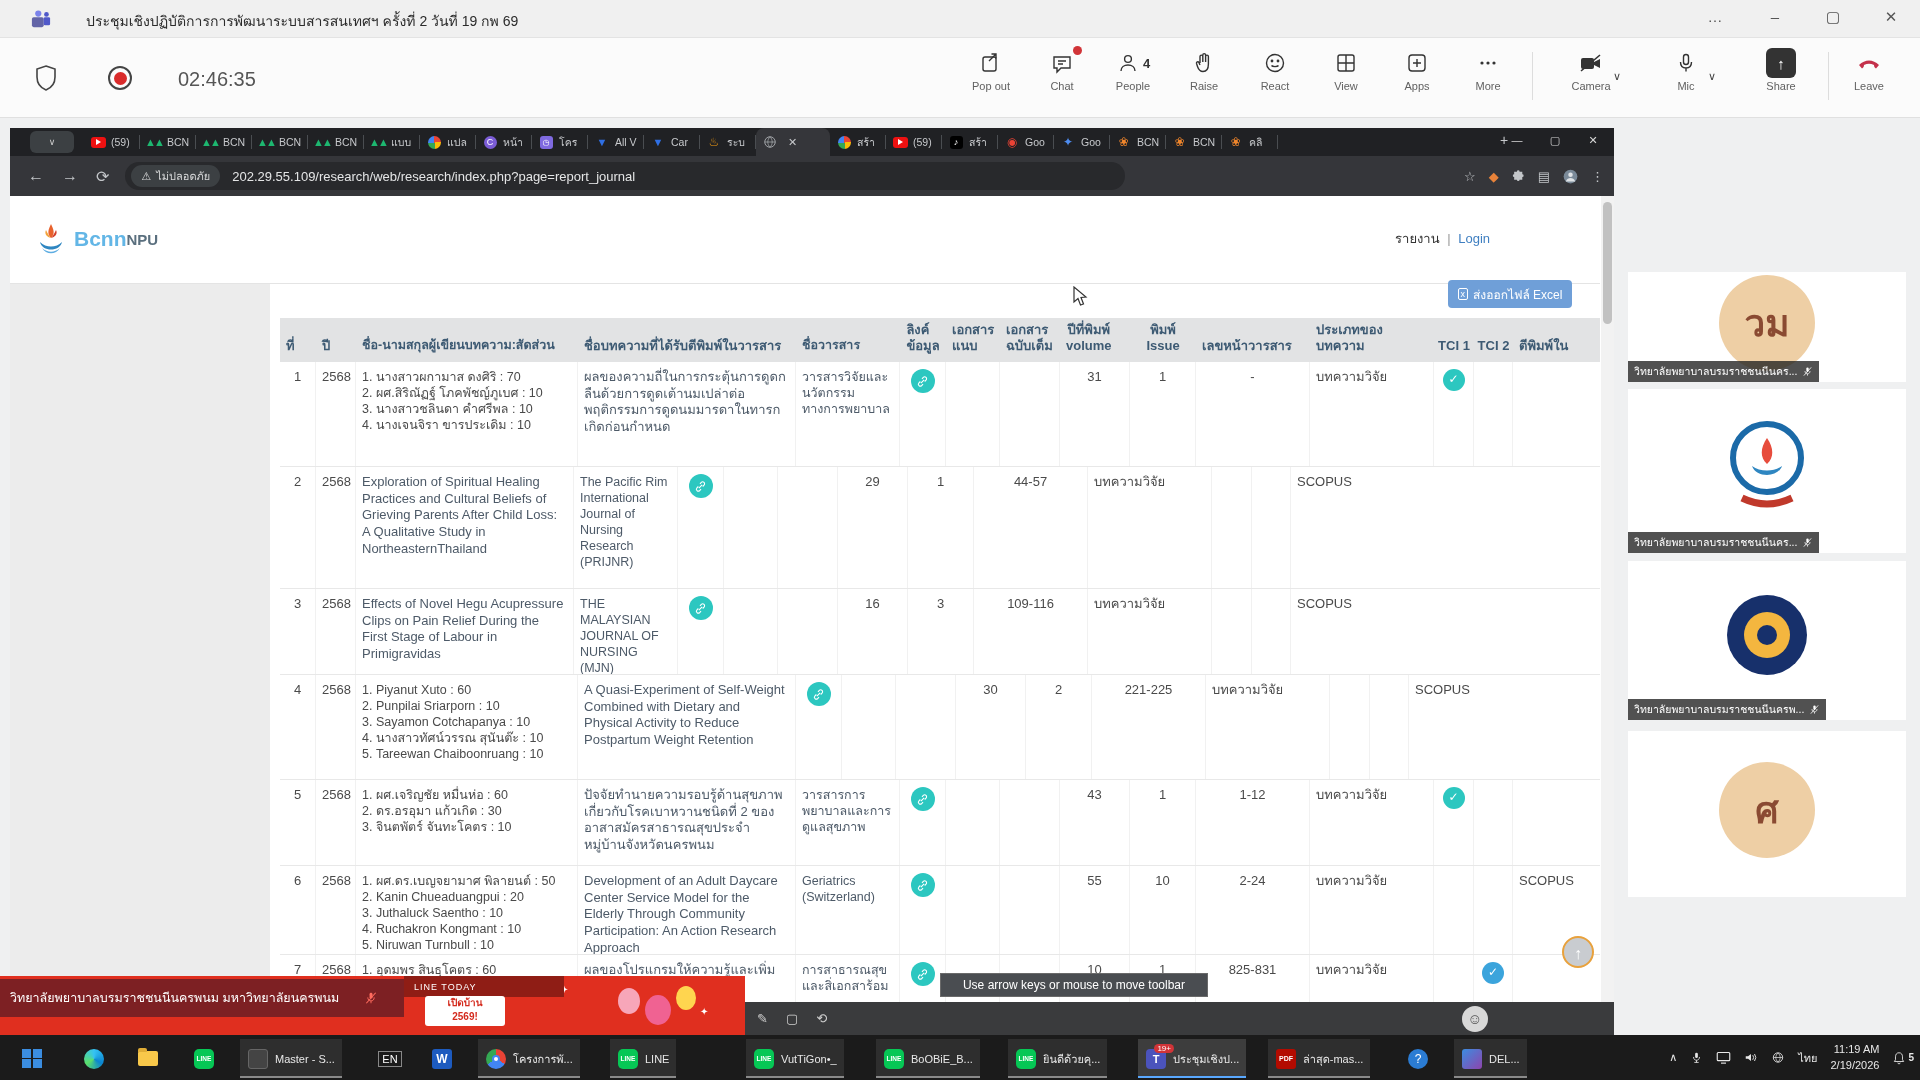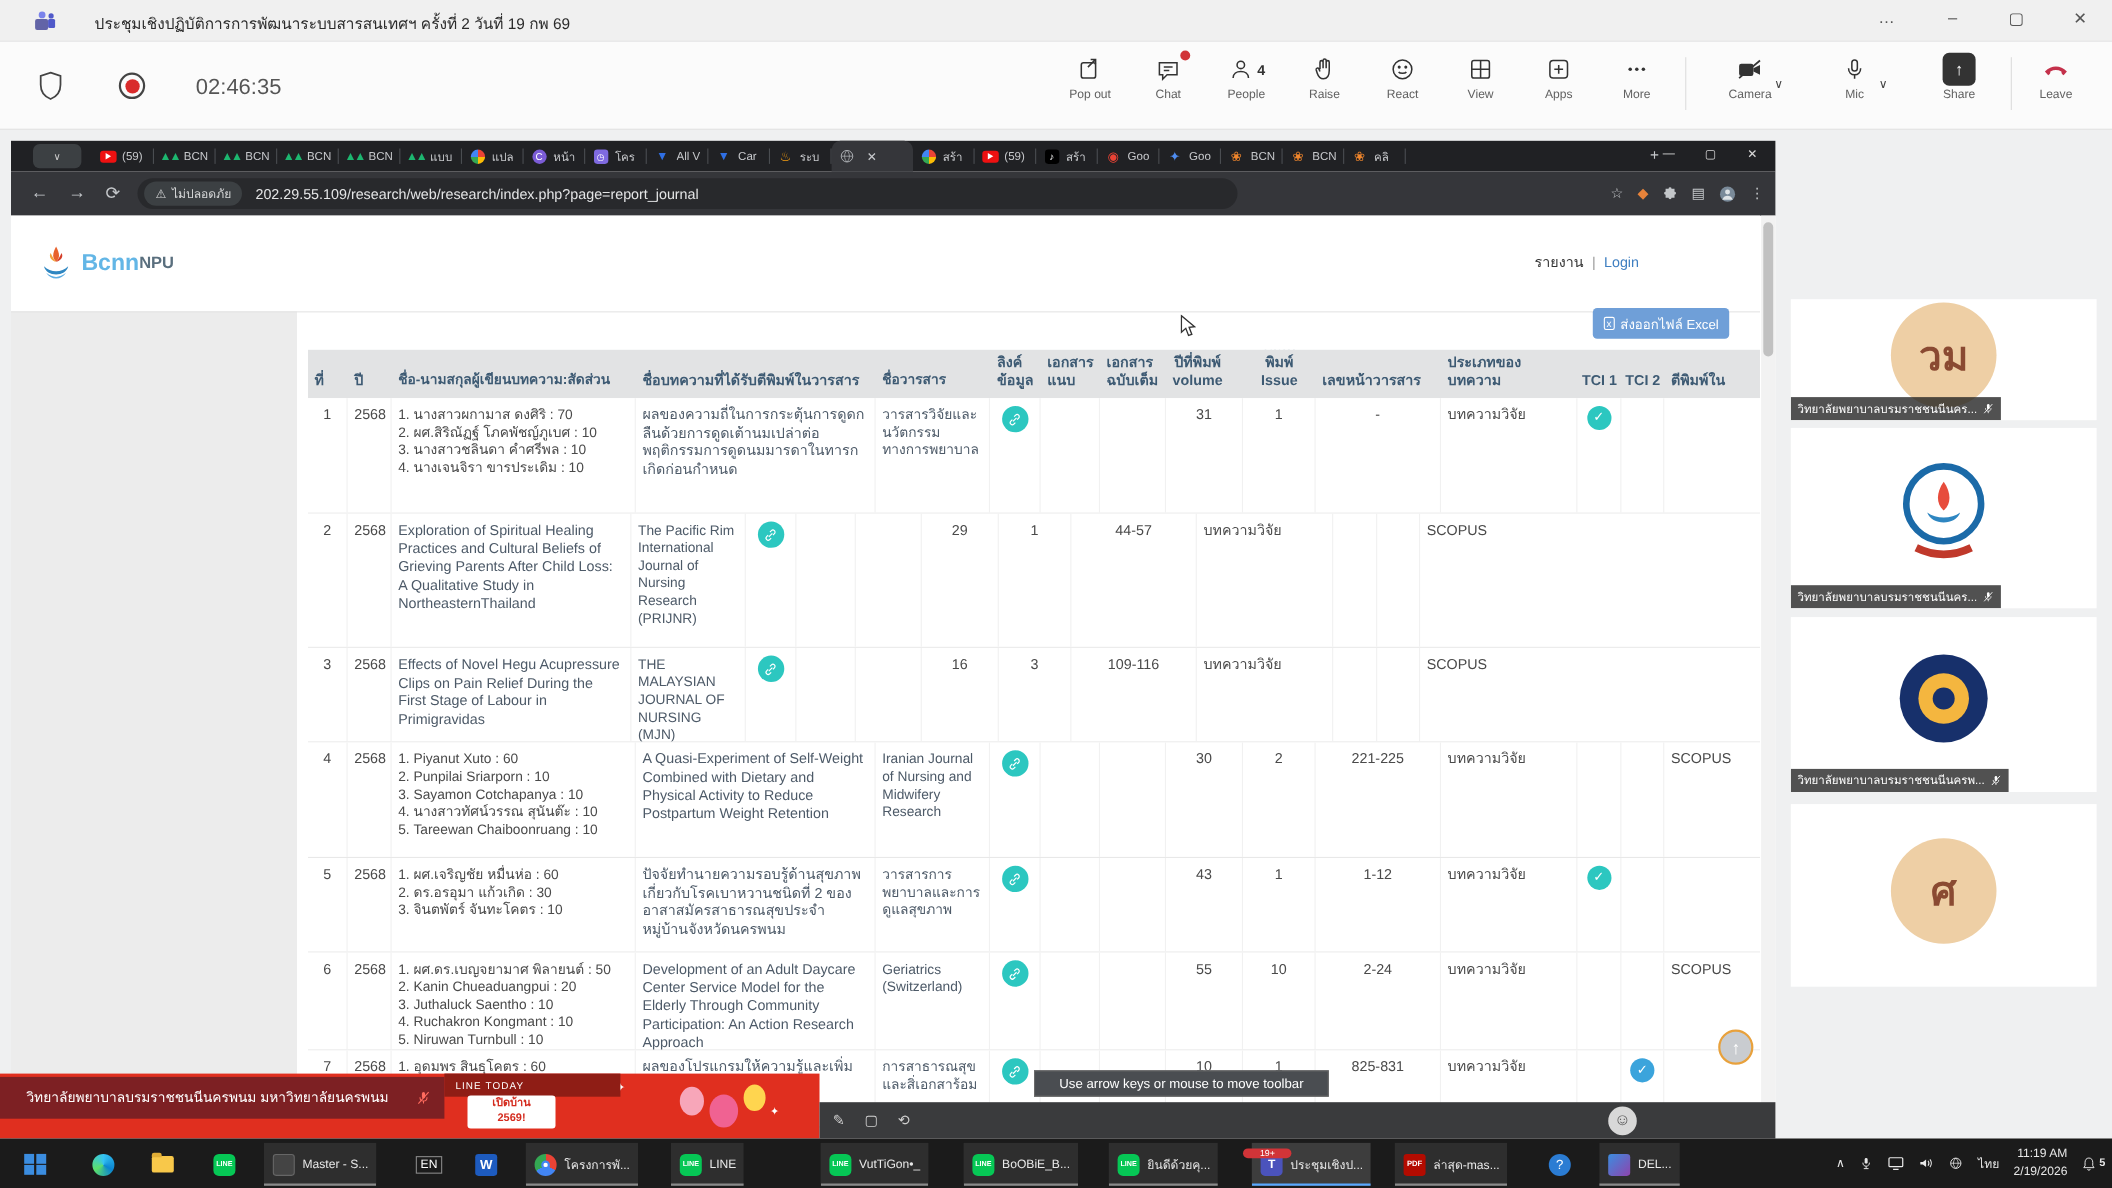--- a/index.html
+++ b/index.html
@@ -90,21 +90,21 @@
 
 .tile{position:absolute;left:1628px;width:278px;background:#fff;overflow:hidden}
 .tile .tbar{position:absolute;left:0;bottom:0;height:21px;max-width:100%;background:rgba(32,32,32,.78);color:#fff;font-size:10.5px;display:flex;align-items:center;padding:0 6px;gap:5px;white-space:nowrap;overflow:hidden}
 .avatar-circle{border-radius:50%;background:#eecfa5;display:flex;align-items:center;justify-content:center;color:#8a4a32;font-weight:bold}
 
 #banner{left:0;top:976px;width:745px;height:59px;background:#e02f1f}
 .sparkle{position:absolute;color:#fff;font-size:10px}
 #linetoday{left:404px;top:976px;width:160px;height:21px;background:#8f1d15;color:#fff;font-size:9px;display:flex;align-items:center;padding-left:10px;letter-spacing:1px}
 #promo{left:425px;top:996px;width:80px;height:30px;background:#fff;border-radius:3px;color:#d42b1e;font-size:10px;font-weight:bold;text-align:center;line-height:14px}
 .balloon{border-radius:50%;position:absolute}
-#presenter{left:0;top:979px;width:404px;height:38px;background:#7d2023;color:#fff;font-size:12.5px;display:flex;align-items:center;padding:0 24px;gap:25px;white-space:nowrap;overflow:hidden}
+#presenter{left:0;top:979px;width:404px;height:38px;background:#7d2023;color:#fff;font-size:12.5px;display:flex;align-items:center;padding:0 10px;gap:25px;white-space:nowrap;overflow:hidden}
 #darkstrip{left:745px;top:1002px;width:869px;height:33px;background:#3a3b3d;display:flex;align-items:center;color:#cfcfcf;font-size:13px}
 #annot{margin-left:12px;display:flex;gap:18px}
 #emoji{position:absolute;left:717px;top:4px;width:26px;height:26px;border-radius:50%;background:#d8d8d8;color:#555;text-align:center;line-height:26px;font-size:15px}
 #tooltip{left:940px;top:973px;width:268px;height:24px;background:#4a4d51;border:1px solid #6a6a6a;color:#fff;font-size:12px;display:flex;align-items:center;justify-content:center;z-index:20}
 
 #taskbar{left:0;top:1035px;width:1920px;height:45px;background:#1b1b1b}
 .tb-item{position:absolute;top:4px;height:39px;display:flex;align-items:center;padding:0 7px;gap:6px}
 .tb-item.open{background:#2e2e2e;box-shadow:inset 0 -2px 0 #8a8a8a}
 .tb-item.active{background:#3d3d3d;box-shadow:inset 0 -2px 0 #59a8ff}
 .tb-label{color:#e8e8e8;font-size:11px;white-space:nowrap;max-width:72px;overflow:hidden}
@@ -555,21 +555,20 @@
           <div class="cell c-ty">บทความวิจัย</div>
           <div class="cell c-t1"></div>
           <div class="cell c-t2"></div>
           <div class="cell c-pu">SCOPUS</div>
         </div>
         <div class="trow" style="height: 105px;">
           <div class="cell c-no">4</div>
           <div class="cell c-yr">2568</div>
           <div class="cell c-au">1. Piyanut Xuto : 60<br>2. Punpilai Sriarporn : 10<br>3. Sayamon Cotchapanya : 10<br>4. นางสาวทัศน์วรรณ สุนันต๊ะ : 10<br>5. Tareewan Chaiboonruang : 10</div>
           <div class="cell c-ti">A Quasi-Experiment of Self-Weight Combined with Dietary and Physical Activity to Reduce Postpartum Weight Retention</div>
-          <div class="cell c-jo">Iranian Journal of Nursing and Midwifery Research</div>
           <div class="cell c-li">
             <span class="linkdot">
               <svg viewBox="0 0 24 24">
                 <path d="M9 15 L15 9 M8 12 l-2.5 2.5 a3.5 3.5 0 0 0 5 5 L13 17 M16 12 l2.5-2.5 a3.5 3.5 0 0 0-5-5 L11 7"></path>
               </svg>
             </span>
           </div>
           <div class="cell c-at"></div>
           <div class="cell c-fu"></div>
           <div class="cell c-vo">30</div>
@@ -814,21 +813,21 @@
       </div>
       <div class="tb-item open" style="left: 1008px;">
         <span class="tb-ic">
           <span style="width:20px;height:20px;border-radius:5px;background:#06c755;color:#fff;font-size:6.5px;font-weight:bold;display:inline-flex;align-items:center;justify-content:center">LINE</span>
         </span>
         <span class="tb-label">ยินดีด้วยคุ...</span>
       </div>
       <div class="tb-item open active" style="left: 1138px;">
         <span class="tb-ic">
           <span style="width:20px;height:20px;border-radius:4px;background:#4b53bc;color:#fff;font-size:11px;font-weight:bold;display:inline-flex;align-items:center;justify-content:center">T</span>
-          <span style="position:absolute;right:-7px;top:-4px;background:#d13438;color:#fff;font-size:8px;border-radius:7px;padding:0 15px">19+</span>
+          <span style="position:absolute;right:-7px;top:-4px;background:#d13438;color:#fff;font-size:8px;border-radius:7px;padding:0 3px">19+</span>
         </span>
         <span class="tb-label">ประชุมเชิงป...</span>
       </div>
       <div class="tb-item open" style="left: 1268px;">
         <span class="tb-ic">
           <span style="width:20px;height:20px;border-radius:3px;background:#b30b00;color:#fff;font-size:7px;font-weight:bold;display:inline-flex;align-items:center;justify-content:center">PDF</span>
         </span>
         <span class="tb-label">ล่าสุด-mas...</span>
       </div>
       <div class="tb-item" style="left: 1400px;">

